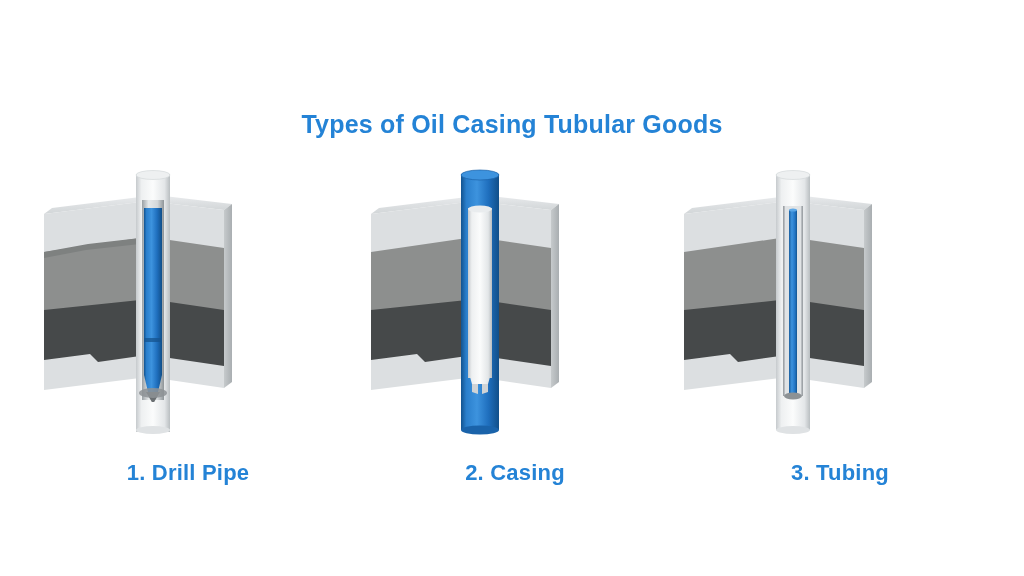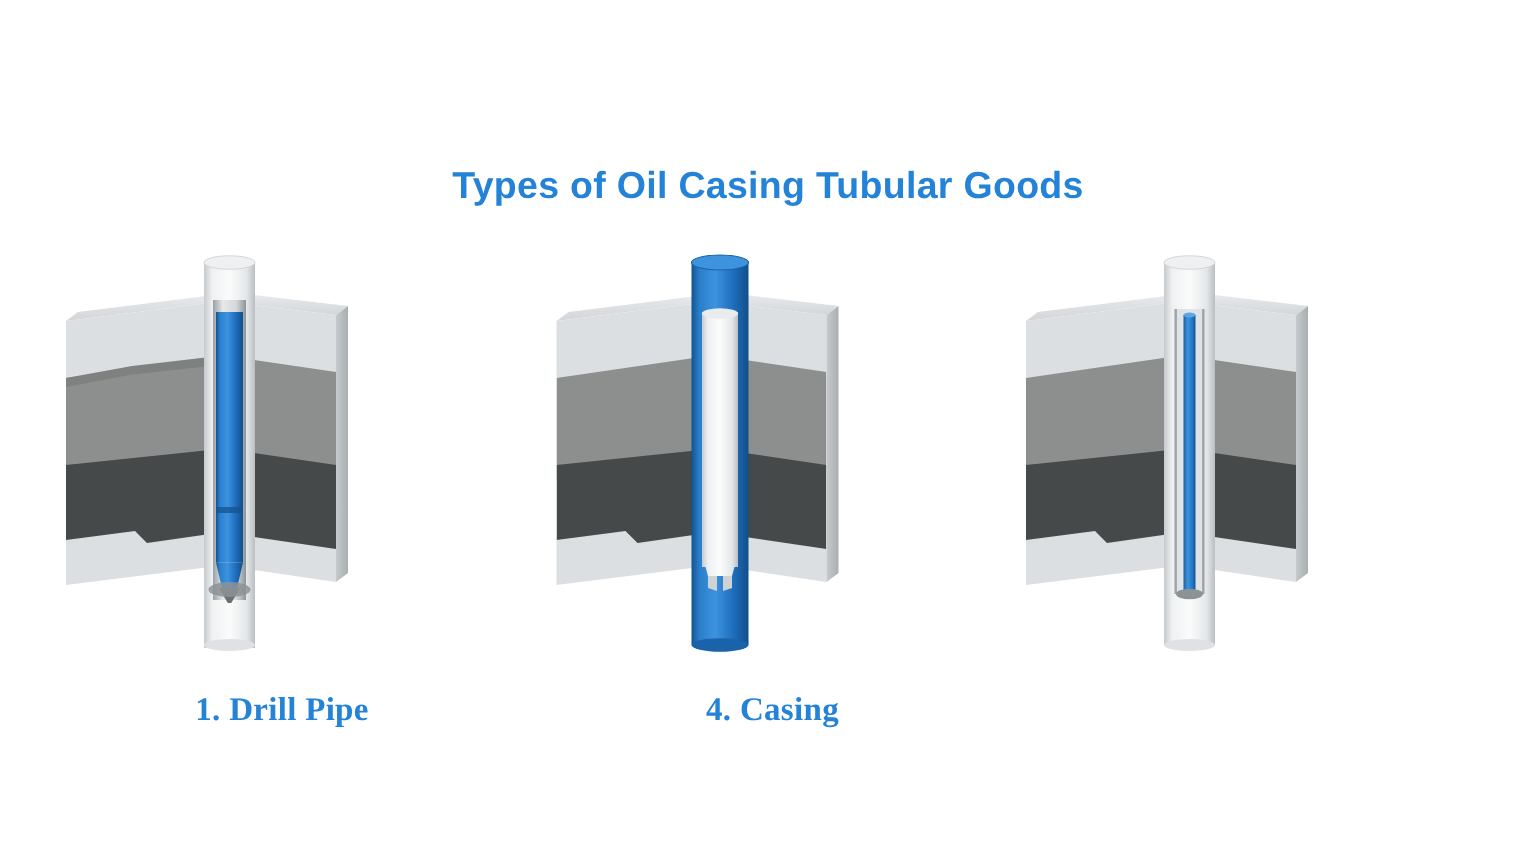--- a/index.html
+++ b/index.html
@@ -57,21 +57,20 @@
   
   .caption {
     position: absolute;
     width: 300px;
     top: 300px;
     text-align: center;
     font-size: 22px;
     font-weight: bold;
     color: #2483d6;
     letter-spacing: 0.2px;
-    font-family: Liberation Serif, serif;
   }
   #caption-1 { left: 10px; }
   #caption-2 { left: 10px; }
   #caption-3 { left: 22px; }
 </style>
 </head>
 <body>
 
 <div id="canvas">
 
@@ -205,21 +204,21 @@
 
       <g>
         <rect x="113" y="48" width="24" height="170" fill="url(#whitePipeG)"></rect>
         <ellipse cx="125" cy="49" rx="12" ry="3.5" fill="#e9ecee"></ellipse>
 
         <path d="M113,210 L137,210 L133,224 L117,224 Z" fill="url(#whitePipeG)"></path>
         <path d="M117,224 L123,224 L123,234 L117,232 Z" fill="#cfd3d6"></path>
         <path d="M127,224 L133,224 L133,232 L127,234 Z" fill="#cfd3d6"></path>
       </g>
     </svg>
-    <div class="caption" id="caption-2">4. Casing</div>
+    <div class="caption" id="caption-2">2. Casing</div>
   </div>
 
   <div class="figure" id="figure-3">
     <svg class="figure-art" viewBox="0 0 300 285">
       <defs>
         <clipPath id="blockLeft3">
             <path d="M16,54 L112,42 L112,218 L16,230 Z"></path>
           </clipPath>
         <clipPath id="blockRight3">
             <path d="M128,42 L196,50 L196,228 L128,218 Z"></path>
@@ -261,15 +260,16 @@
       <rect x="115" y="46" width="20" height="190" fill="#e0e3e5"></rect>
       <rect x="115" y="46" width="1.6" height="190" fill="#9ea3a7"></rect>
       <rect x="133.4" y="46" width="1.6" height="190" fill="#9ea3a7"></rect>
 
       <g>
         <rect x="121" y="50" width="8" height="184" fill="url(#thinBlueG)"></rect>
         <ellipse cx="125" cy="50" rx="4" ry="1.6" fill="#5aa6e6"></ellipse>
         <ellipse cx="125" cy="236" rx="9" ry="3.5" fill="#8d9295"></ellipse>
       </g>
     </svg>
+    <div class="caption" id="caption-3">3. Tubing</div>
   </div>
 
 </div>
 
 </body></html>

